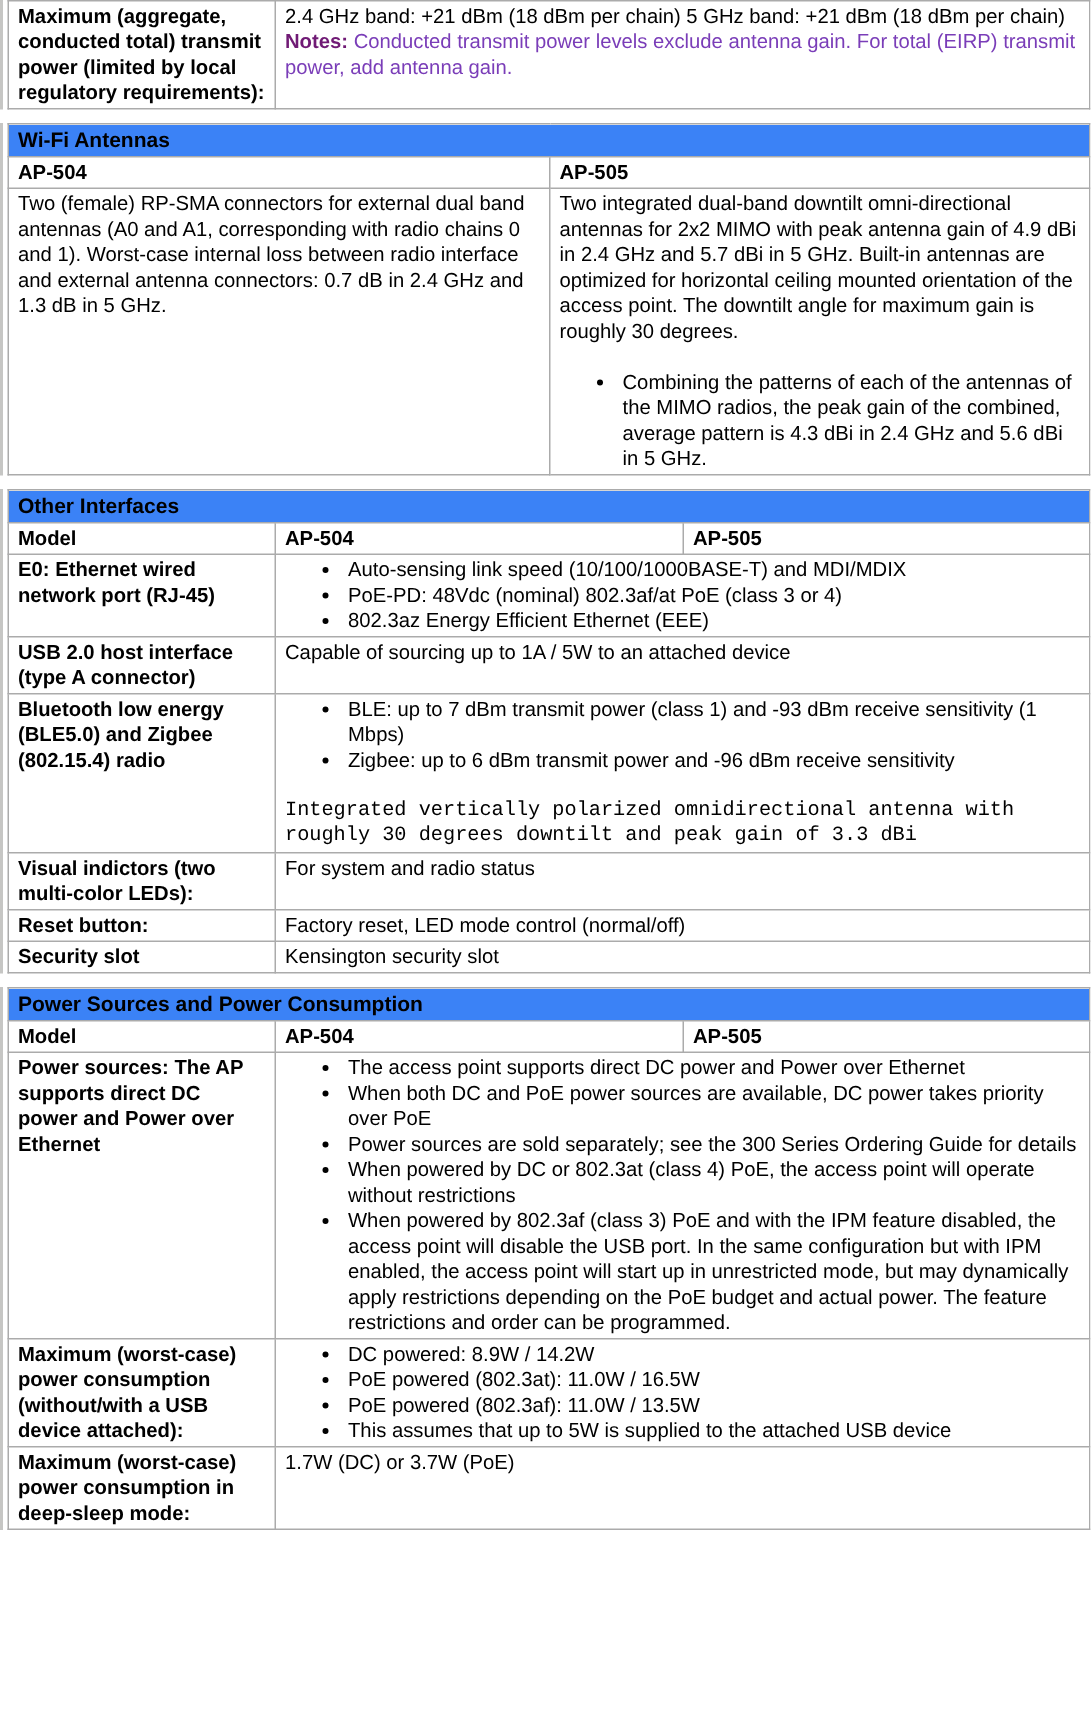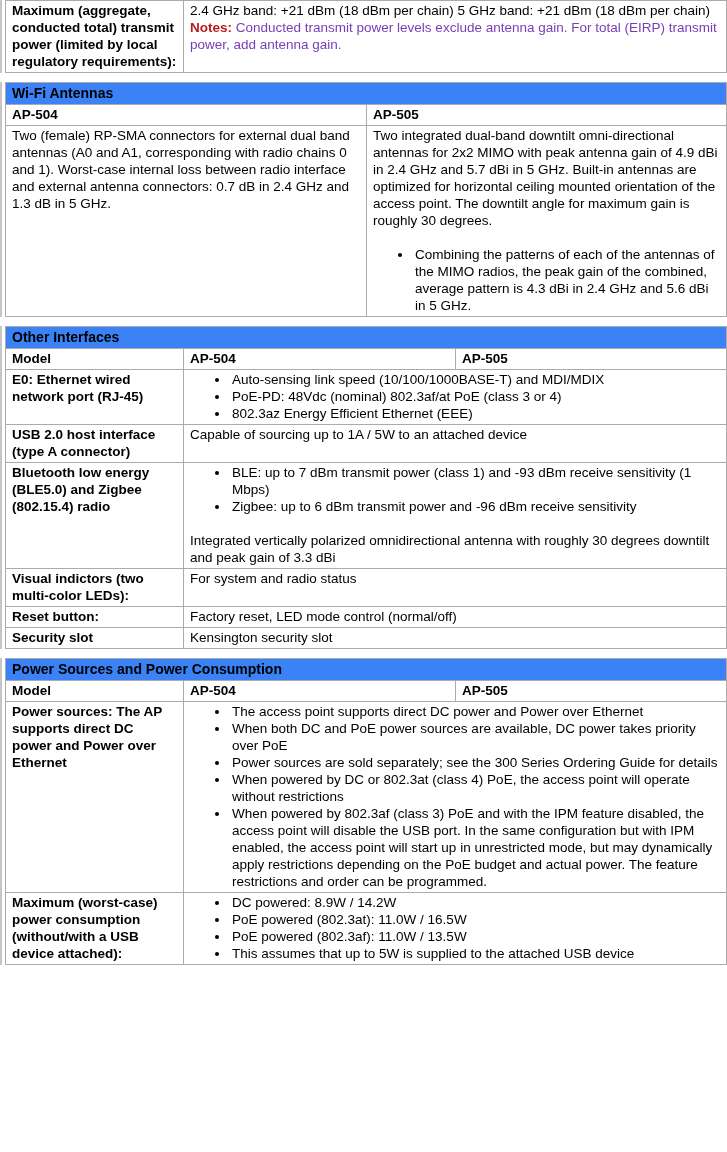--- a/index.html
+++ b/index.html
@@ -40,22 +40,22 @@
     padding: 2px 6px;
     font-size: 14px;
   }
   .label-cell { font-weight: bold; margin-top: 16px; }
   ul {
     margin: 0;
     padding: 0 0 0 40px;
   }
   li { padding-left: 2px; }
   .notes { color: #7a3db8; }
-  .notes-strong { font-weight: bold; color: #b91c1c; }
-  .after-text { margin-top: 17px; }
+  .notes-strong { font-weight: bold; color: #701a75; }
+  .after-text { margin-top: 17px; font-family: Liberation Mono, monospace; }
   ul.spaced { margin-top: 17px; }
 </style>
 </head>
 <body>
 
 <div class="section">
   <table>
     <colgroup>
         <col style="width:178px">
         <col>
@@ -189,15 +189,19 @@
       <td class="label-cell">Maximum (worst-case) power consumption (without/with a USB device attached):</td>
       <td colspan="2">
         <ul>
               <li>DC powered: 8.9W / 14.2W</li>
               <li>PoE powered (802.3at): 11.0W / 16.5W</li>
               <li>PoE powered (802.3af): 11.0W / 13.5W</li>
               <li>This assumes that up to 5W is supplied to the attached USB device</li>
             </ul>
       </td>
     </tr>
+    <tr>
+      <td class="label-cell">Maximum (worst-case) power consumption in deep-sleep mode:</td>
+      <td colspan="2">1.7W (DC) or 3.7W (PoE)</td>
+    </tr>
   </tbody>
     </table>
 </div>
 
 </body></html>

